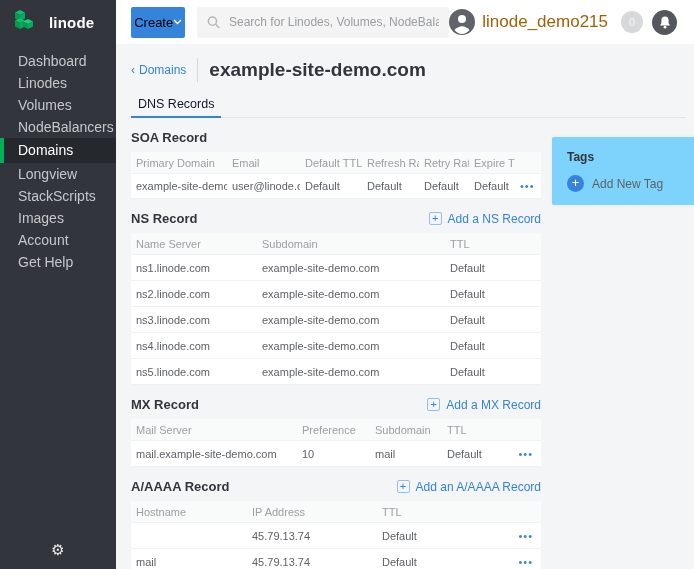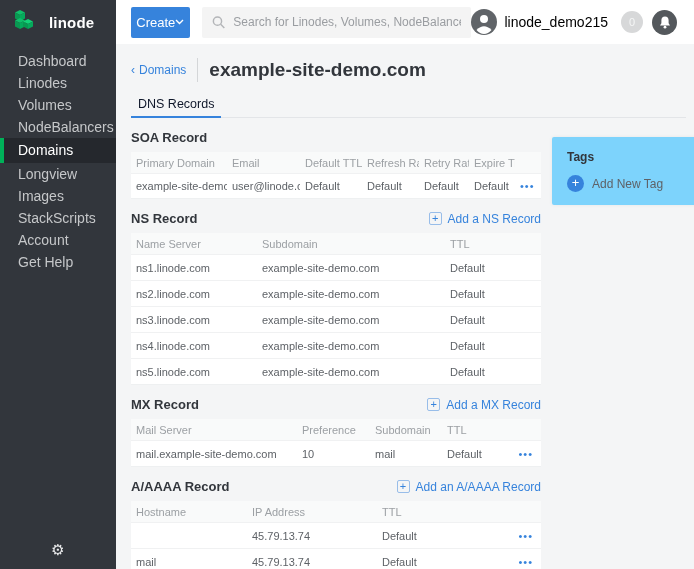--- a/index.html
+++ b/index.html
@@ -12,27 +12,27 @@
   .logo-row { height:44px; display:flex; align-items:center; padding-left:14px; }
   .logo-text { color:#fff; font-size:15px; font-weight:bold; margin-left:15px; letter-spacing:.2px; }
   .side-nav { margin-top:6px; }
   .side-item { height:22px; line-height:22px; padding-left:18px; color:#c5c7c9; font-size:14px; cursor:pointer; }
   .side-item.active { background:#25282d; border-left:4px solid #00b159; padding-left:14px; color:#fff; height:25px; line-height:25px; }
   .gear-wrap { position:absolute; bottom:10px; left:0; width:100%; text-align:center; }
   .gear { color:#e9eaeb; font-size:15px; cursor:pointer; }
 
   
   .topbar { position:absolute; left:116px; top:0; width:578px; height:44px; background:#fff; display:flex; align-items:center; padding:0 17px 0 15px; z-index:4; }
-  .create-btn { width:65px; height:31px; background:#3683dc; color:#ffffff; border:none; border-radius:2px; font-size:13px; font-family:inherit; display:flex; align-items:center; justify-content:center; cursor:pointer; }
+  .create-btn { width:65px; height:31px; background:#3683dc; color:#000000; border:none; border-radius:2px; font-size:13px; font-family:inherit; display:flex; align-items:center; justify-content:center; cursor:pointer; }
   .search-box { margin-left:12px; width:297px; height:31px; background:#f4f4f4; border-radius:2px; display:flex; align-items:center; padding:0 10px; }
   .search-box input { border:none; background:transparent; outline:none; font-size:12px; font-family:inherit; color:#444; width:100%; margin-left:8px; }
   .search-box input::placeholder { color:#9a9da1; }
   .user-cluster { margin-left:auto; display:flex; align-items:center; }
   .avatar { width:26px; height:26px; border-radius:50%; background:#606468; display:flex; align-items:center; justify-content:center; cursor:pointer; }
-  .username { margin-left:7px; font-size:14px; color:#000000; cursor:pointer; }
+  .username { margin-left:7px; font-size:17px; color:#a16207; cursor:pointer; }
   .notif-badge { margin-left:13px; width:22px; height:22px; border-radius:50%; background:#d7d8d9; color:#f5f6f6; font-size:11px; display:flex; align-items:center; justify-content:center; cursor:pointer; }
   .bell-circle { margin-left:9px; width:25px; height:25px; border-radius:50%; background:#54585c; display:flex; align-items:center; justify-content:center; cursor:pointer; }
 
   
   .main { position:absolute; left:116px; top:44px; width:578px; height:525px; background:#f4f5f6; overflow:hidden; }
   .breadcrumb-row { margin:14px 0 0 15px; display:flex; align-items:center; }
   .crumb-link { color:#3683dc; font-size:12px; cursor:pointer; display:flex; align-items:center; gap:4px; }
   .crumb-divider { width:1px; height:24px; background:#d4d6d8; margin:0 11px; }
   .page-title { font-size:19px; font-weight:bold; color:#32363c; }
   .tab-row { margin:11px 0 0 15px; width:555px; border-bottom:1px solid #e3e5e8; }
@@ -84,22 +84,22 @@
       </svg>
       <span class="logo-text">linode</span>
     </div>
     <nav class="side-nav">
         <div class="side-item">Dashboard</div>
         <div class="side-item">Linodes</div>
         <div class="side-item">Volumes</div>
         <div class="side-item">NodeBalancers</div>
         <div class="side-item active">Domains</div>
         <div class="side-item">Longview</div>
+        <div class="side-item">StackScripts</div>
         <div class="side-item">Images</div>
-        <div class="side-item">StackScripts</div>
         <div class="side-item">Account</div>
         <div class="side-item">Get Help</div>
       </nav>
     <div class="gear-wrap">
       <span class="gear">⚙</span>
     </div>
   </aside>
 
   <header class="topbar">
     <button class="create-btn">

